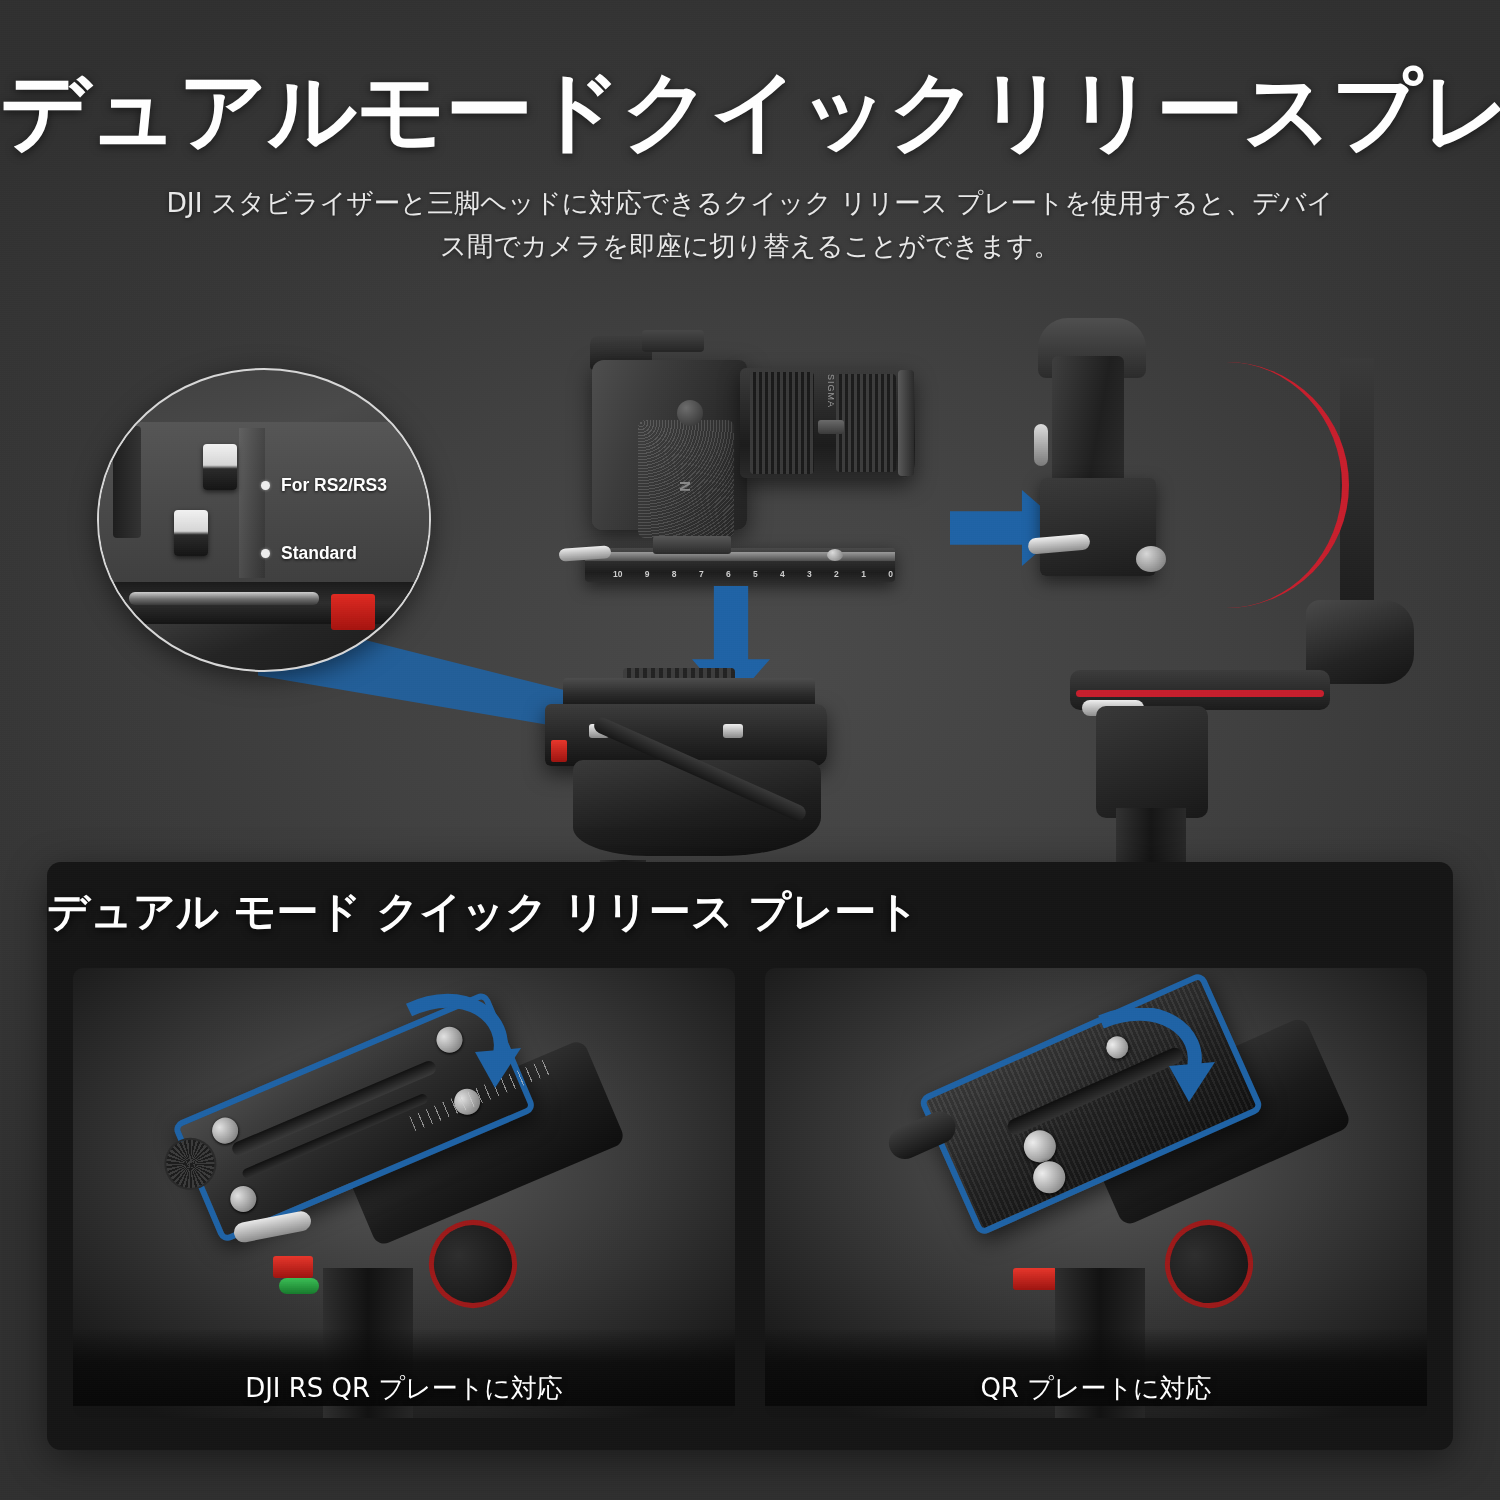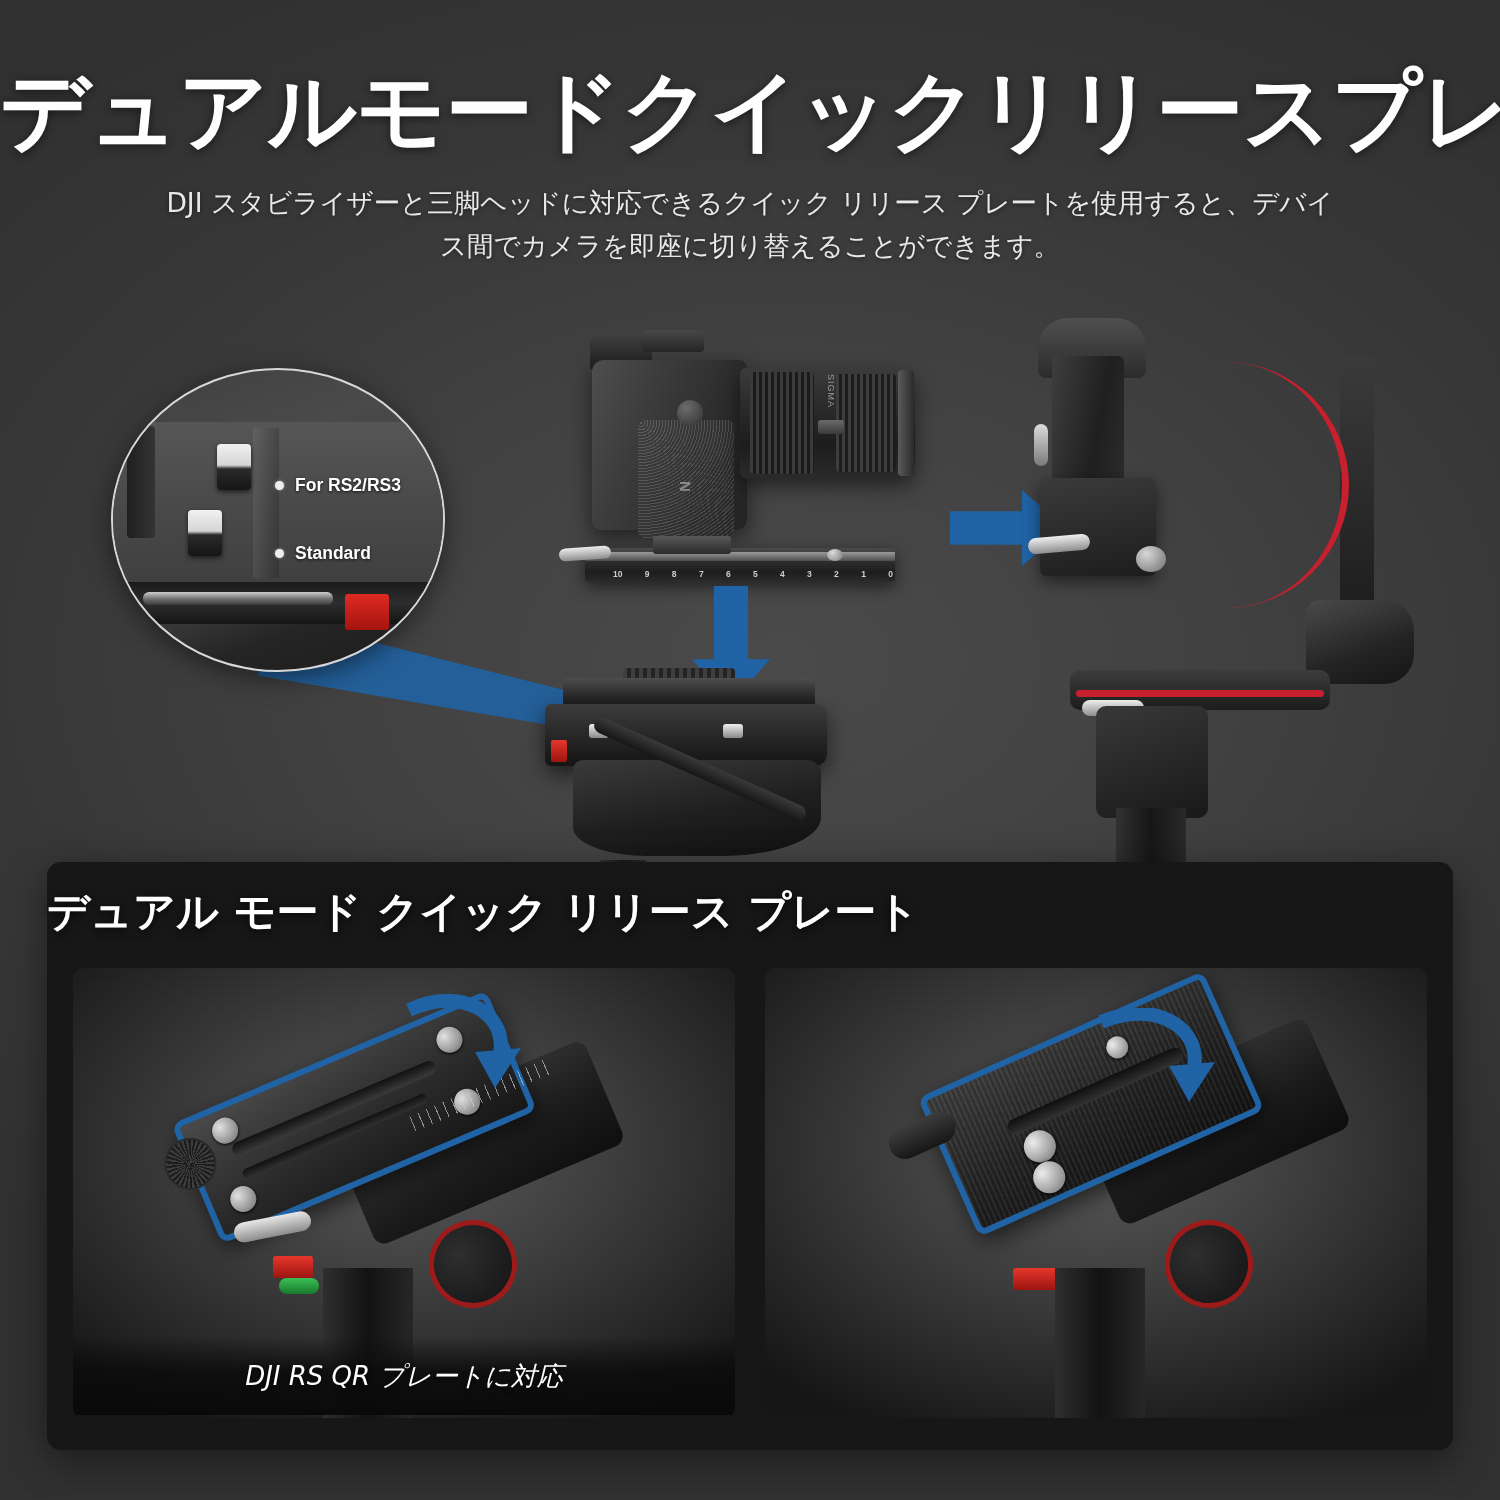--- a/index.html
+++ b/index.html
@@ -39,21 +39,21 @@
   
   .scene{position:absolute;left:0;top:300px;width:1500px;height:565px;}
 
   
   .wedge{position:absolute;left:258px;top:300px;width:320px;height:130px;
     background:#1f63a6;opacity:.88;
     clip-path:polygon(100% 72%, 100% 100%, 0 58%, 0 10%);
     filter:blur(.3px);}
 
   
-  .callout{position:absolute;left:111px;top:68px;width:330px;height:300px;
+  .callout{position:absolute;left:97px;top:68px;width:330px;height:300px;
     border-radius:50%;overflow:hidden;
     border:2px solid #d8d8d8;
     box-shadow:0 6px 26px rgba(0,0,0,.5);
     background:
       linear-gradient(160deg,#3f3f3f 0%,#4a4a4a 30%,#3a3a3a 64%,#242424 78%,#1b1b1b 100%);
   }
   .co-body{position:absolute;left:-8px;top:52px;width:350px;height:180px;
     background:linear-gradient(180deg,#565656 0%,#4b4b4b 40%,#3d3d3d 100%);
     border-radius:8px;}
   .co-ledge{position:absolute;left:14px;top:56px;width:28px;height:112px;
@@ -208,23 +208,23 @@
   .panel{position:absolute;left:47px;top:862px;width:1406px;height:588px;
     background:#161616;border-radius:14px;box-shadow:0 10px 40px rgba(0,0,0,.45);}
   .panel-title{position:absolute;left:0;top:22px;width:1406px;text-align:left;
     color:#fff;font-size:42px;font-weight:700;letter-spacing:0px;
     text-shadow:0 2px 8px rgba(0,0,0,.8);
     font-family:"DejaVu Sans","Liberation Sans",sans-serif;}
   .shots{position:absolute;left:26px;top:106px;width:1354px;height:450px;
     display:flex;gap:30px;}
   .shot{position:relative;flex:1;border-radius:10px;overflow:hidden;
     background:radial-gradient(ellipse 70% 70% at 50% 40%,#5a5a5a 0%,#3d3d3d 45%,#242424 80%,#151515 100%);}
-  .shot-cap{position:absolute;left:0;bottom:3px;width:100%;height:78px;
-    display:flex;align-items:center;justify-content:center;
-    background:linear-gradient(180deg,rgba(10,10,10,0) 0%,rgba(10,10,10,.82) 45%,rgba(8,8,8,.95) 100%);font-style:italic;}
+  .shot-cap{position:absolute;left:0;bottom:12px;width:100%;height:78px;
+    display:flex;align-items:flex-end;justify-content:center;
+    background:linear-gradient(180deg,rgba(10,10,10,0) 0%,rgba(10,10,10,.82) 45%,rgba(8,8,8,.95) 100%);}
   .shot-cap span{color:#fff;font-size:26px;font-weight:500;
     text-shadow:0 2px 6px rgba(0,0,0,.9);
     font-family:"DejaVu Sans","Liberation Sans",sans-serif;}
 
   
   .a-head{position:absolute;left:120px;top:62px;width:400px;height:250px;transform:rotate(-23deg);}
   .a-plate{position:absolute;left:8px;top:10px;width:330px;height:118px;border-radius:10px;
     background:linear-gradient(170deg,#4a4a4a,#2a2a2a 55%,#161616);
     border:6px solid #1f63a6;box-shadow:0 8px 22px rgba(0,0,0,.6);}
   .a-slot{position:absolute;left:40px;top:36px;width:220px;height:14px;border-radius:7px;
@@ -437,19 +437,22 @@
         </div>
         <div class="b-arrow">
           <svg viewBox="0 0 120 110">
             <path d="M6 14 C 62 -10, 110 22, 98 64" stroke="#1f63a6" stroke-width="14" fill="none" stroke-linecap="butt"></path>
             <polygon points="74,58 120,54 94,94" fill="#1f63a6"></polygon>
           </svg>
         </div>
         <div class="b-redtab"></div>
         <div class="b-logo"></div>
         <div class="b-col"></div>
+        <div class="shot-cap">
+          <span>QR プレートに対応</span>
+        </div>
       </div>
 
     </div>
   </div>
 
   <div class="noise"></div>
 </div>
 
 </body></html>

